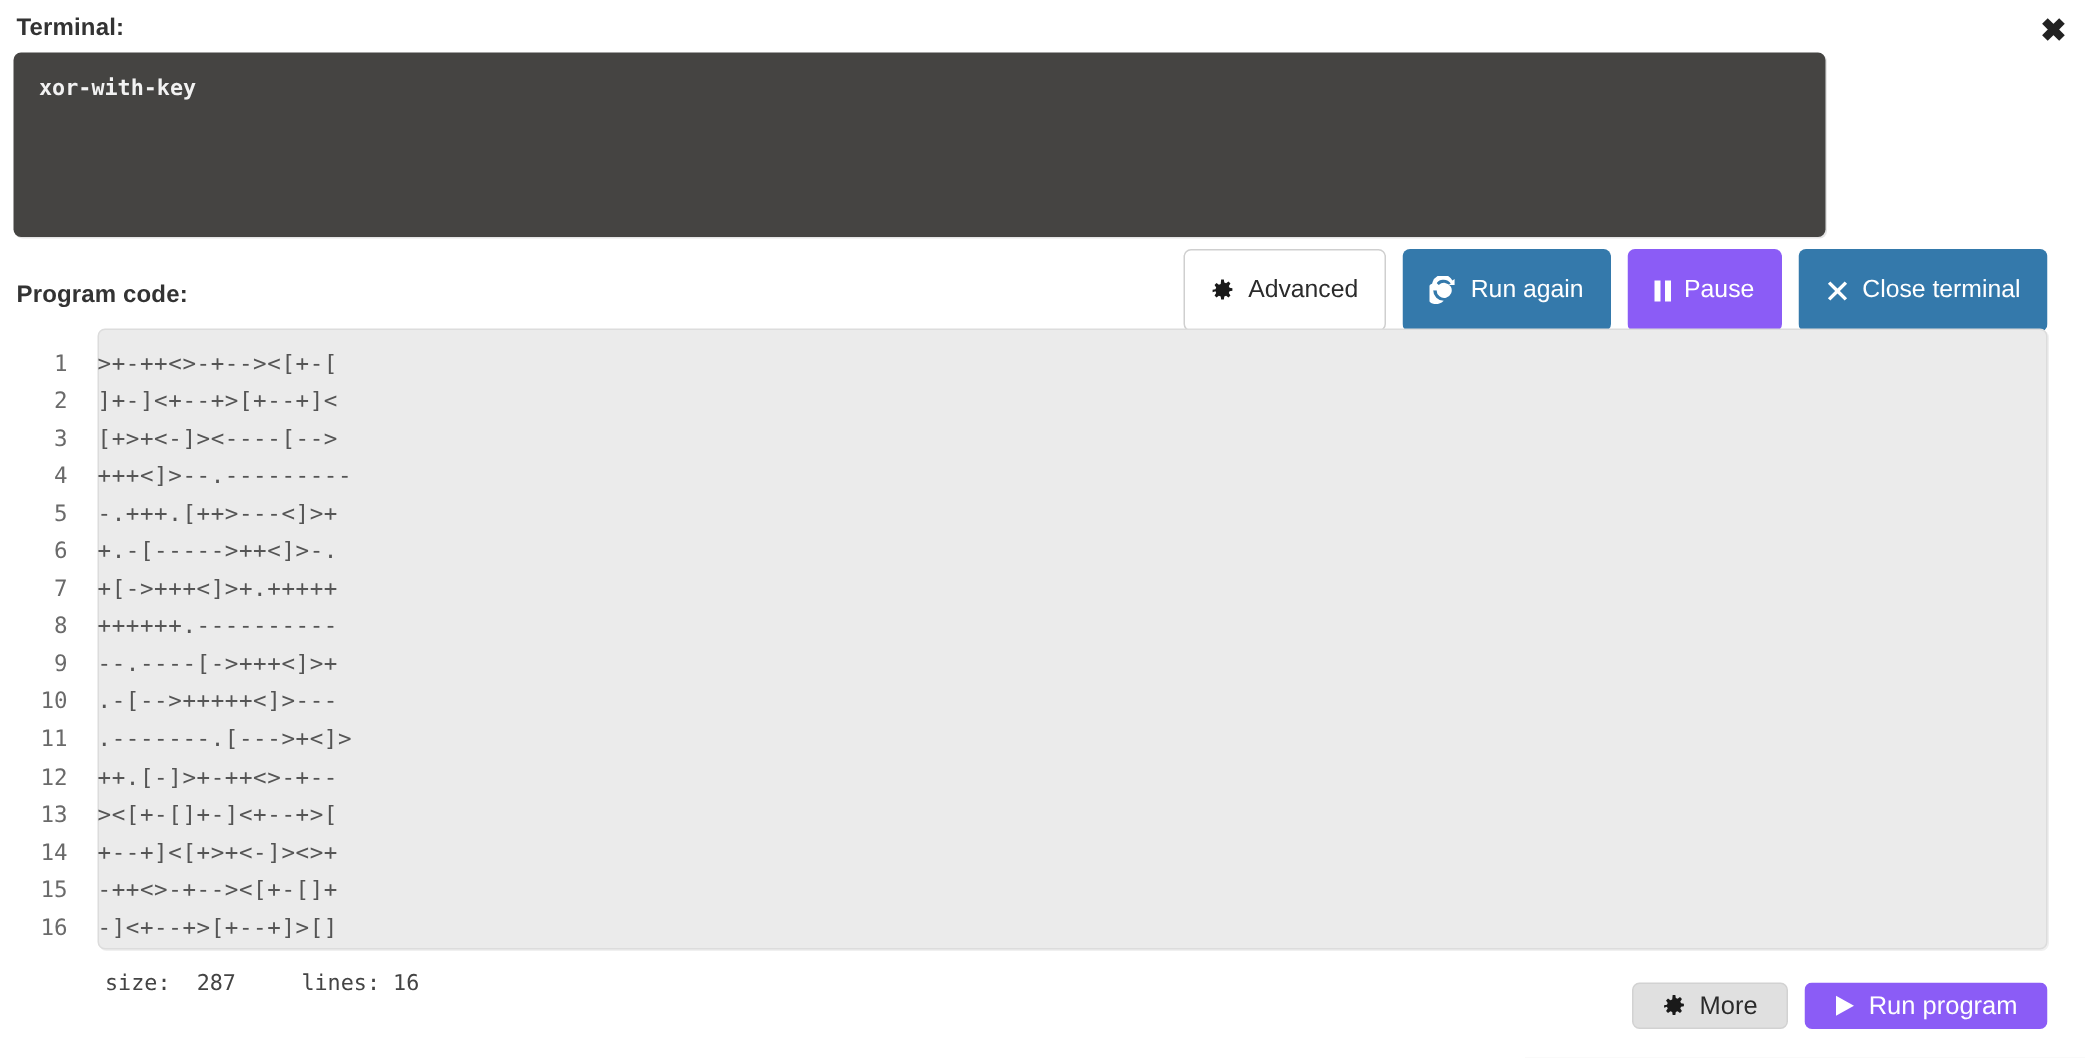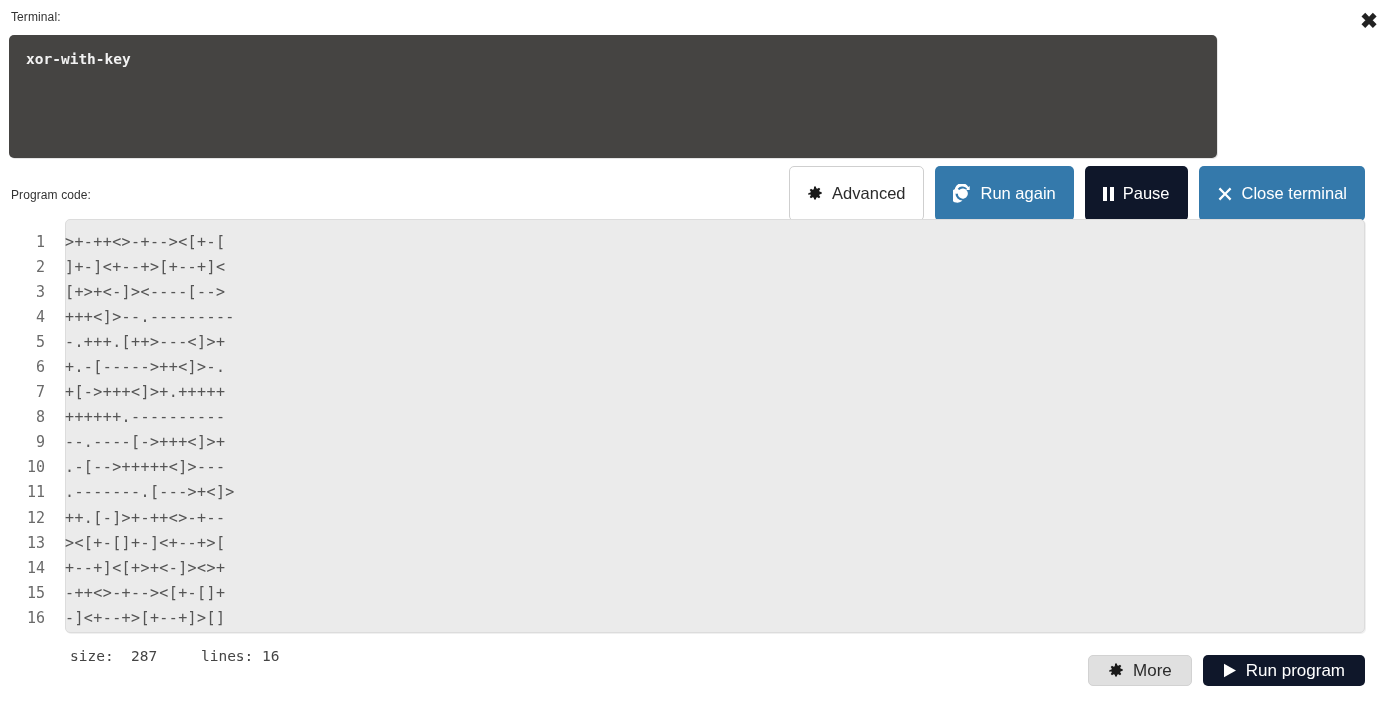--- a/index.html
+++ b/index.html
@@ -35,22 +35,22 @@
     color: #222222;
     font-size: 21px;
     font-weight: bold;
     line-height: 1;
     cursor: pointer;
     user-select: none;
   }
 
   
   .section-label {
-    font-size: 12px;
-    font-weight: normal;
+    font-size: 16px;
+    font-weight: bold;
     color: #333333;
     letter-spacing: 0.1px;
   }
   .label-terminal {
     position: absolute;
     left: 11px;
     top: 10px;
   }
   .label-program {
     position: absolute;
@@ -109,21 +109,21 @@
   .btn-default {
     background: #ffffff;
     border-color: #cfcfcf;
     color: #2b2b2b;
   }
   .btn-primary {
     background: #3479ab;
     color: #ffffff;
   }
   .btn-primary-light {
-    background: #0f172a;
+    background: #8b5cf6;
     color: #ffffff;
   }
   .btn-grey {
     background: #e0e0e0;
     border-color: #d2d2d2;
     color: #2b2b2b;
   }
   .btn .glyph {
     display: inline-flex;
     align-items: center;

